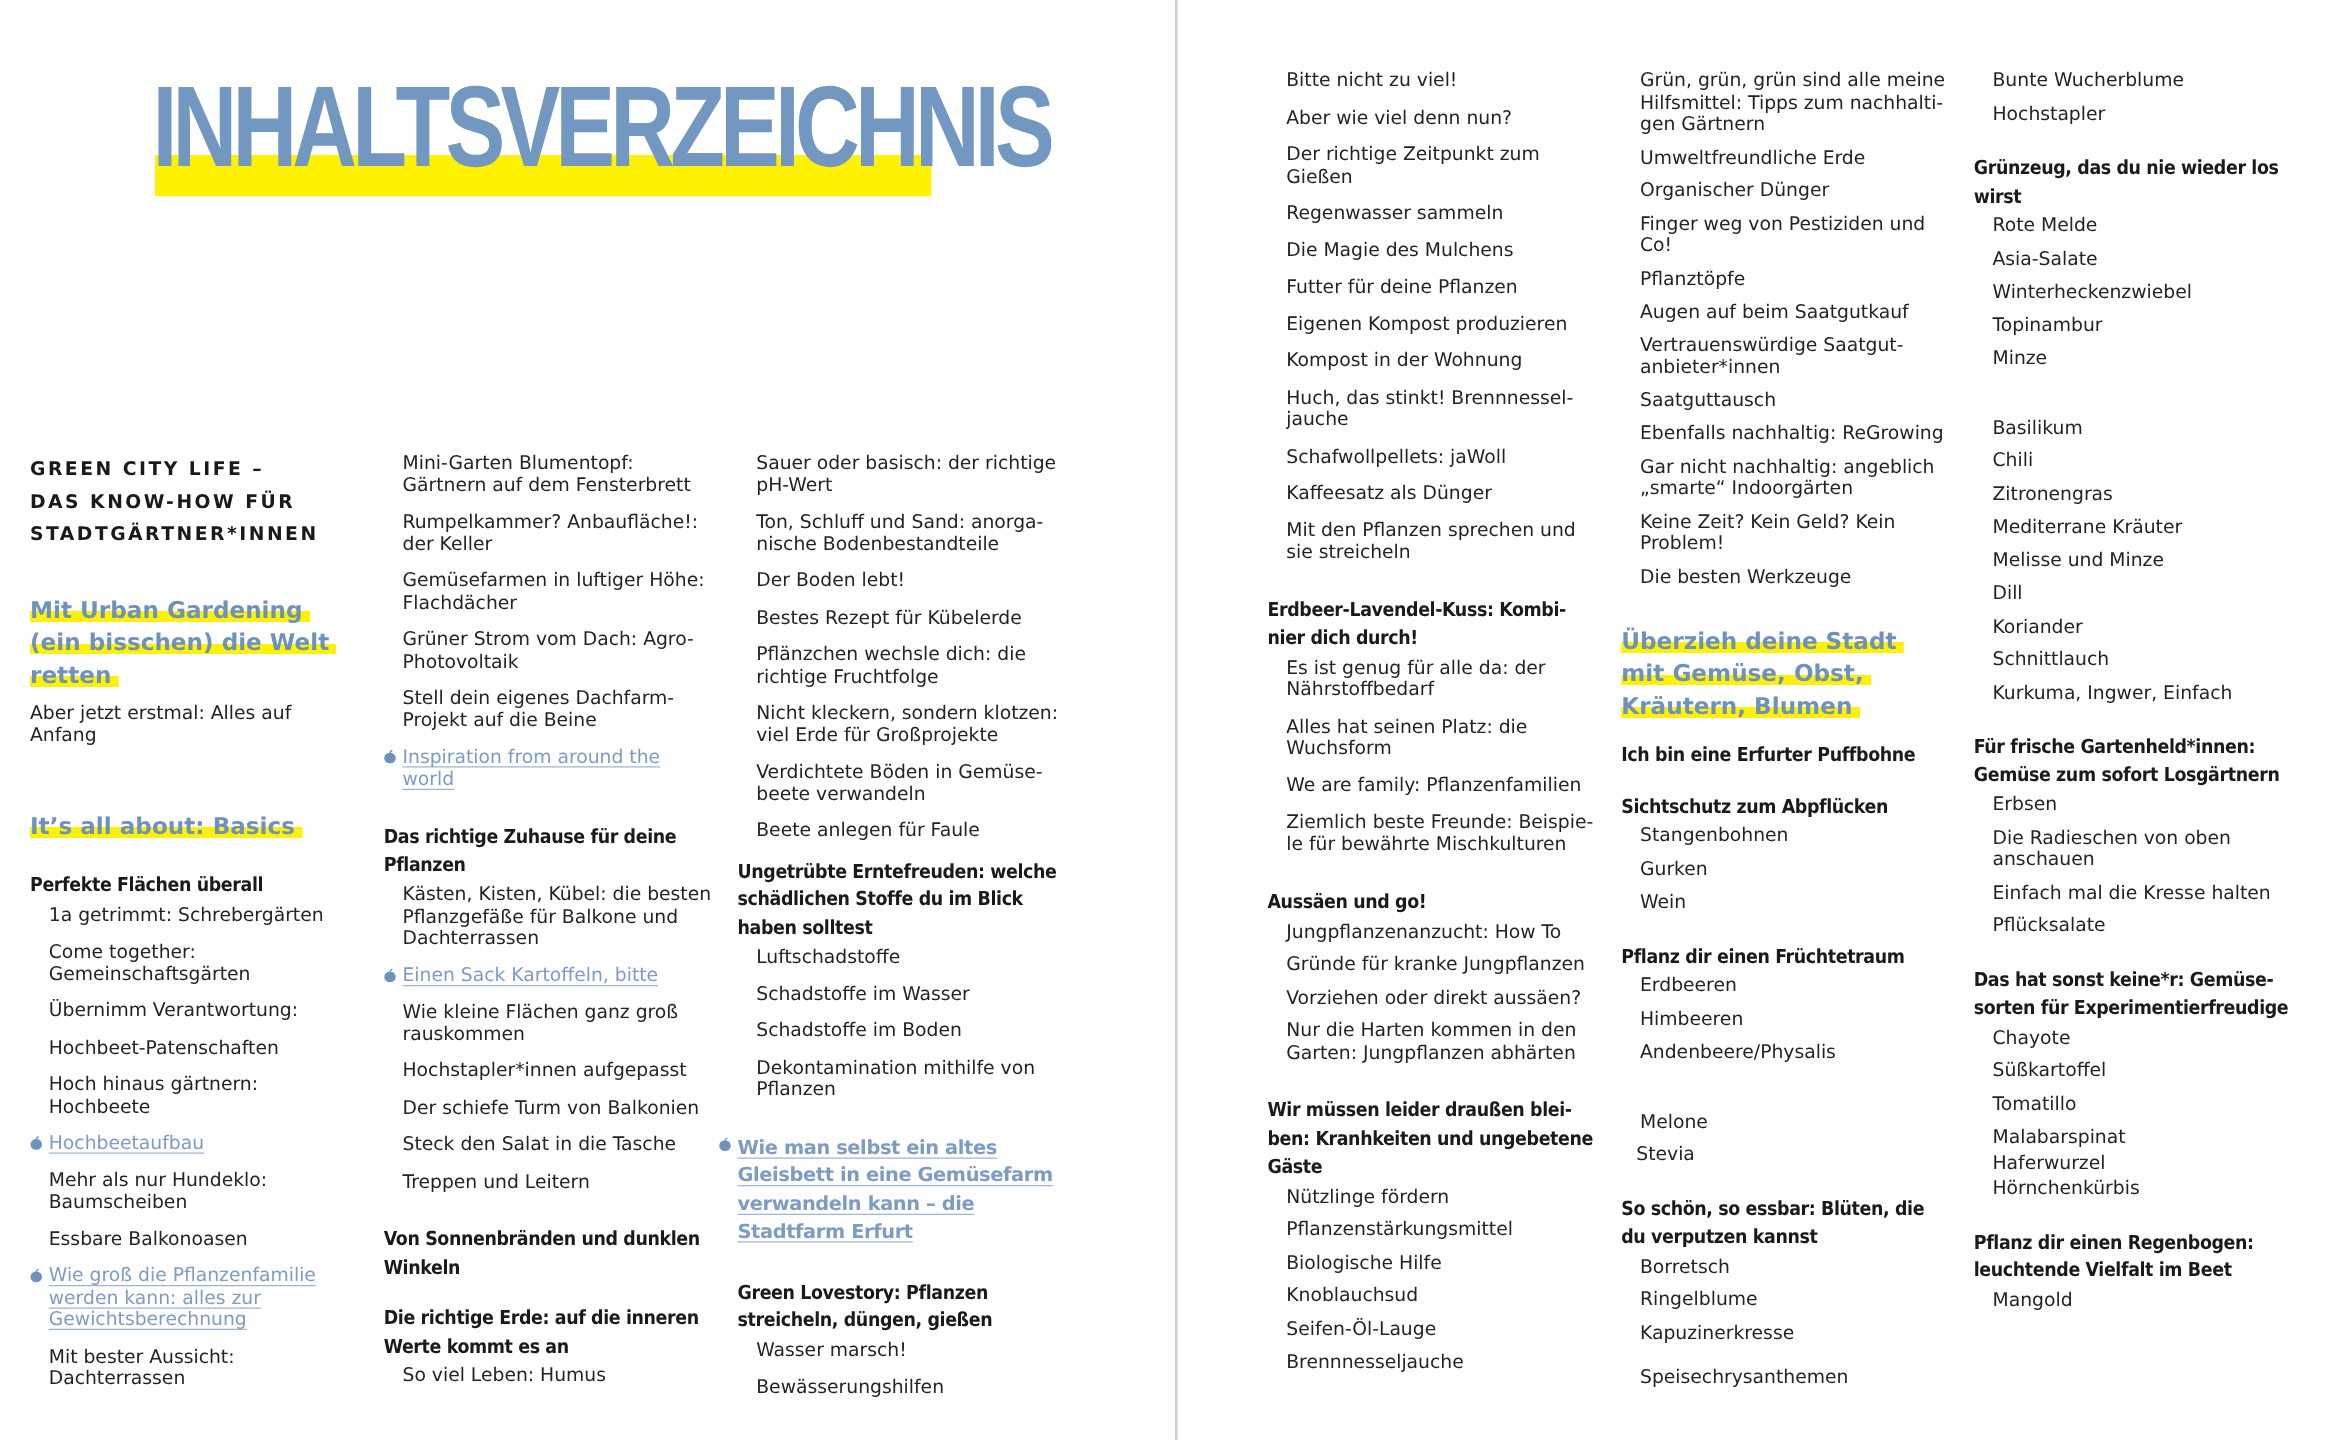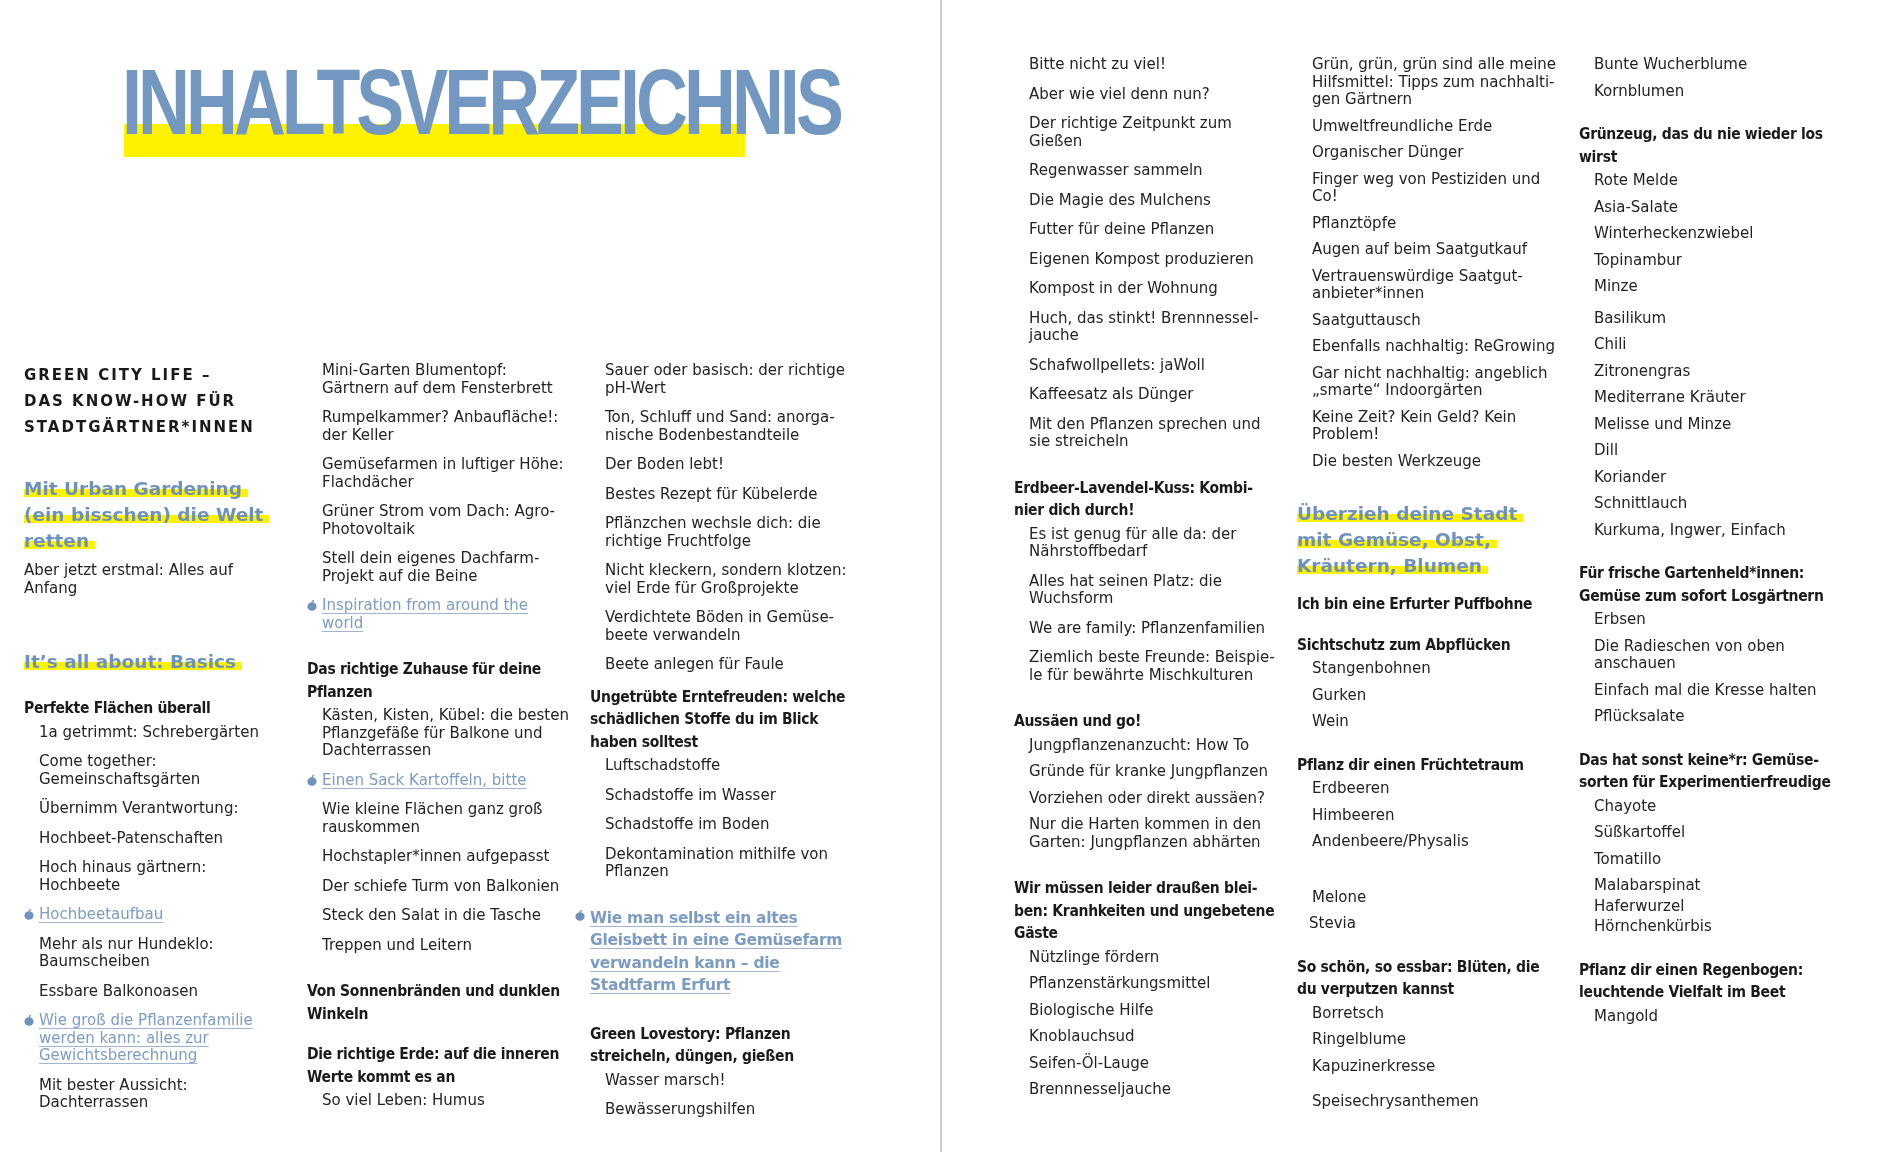--- a/index.html
+++ b/index.html
@@ -224,28 +224,28 @@
   <div class="gap-s"></div>
   <div class="chapter">So schön, so essbar: Blüten, die du verputzen kannst</div>
   <div class="item" style="margin-bottom:9px;">Borretsch</div>
   <div class="item" style="margin-bottom:9px;">Ringelblume</div>
   <div class="item" style="margin-bottom:9px;">Kapuzinerkresse</div>
   <div class="item" style="margin-bottom:9px;margin-top:18px;">Speisechrysanthemen</div>
 </div>
 
 <div class="col" style="left:1579px; top:56px; width:270px;">
   <div class="item" style="margin-bottom:9px;">Bunte Wucherblume</div>
-  <div class="item" style="margin-bottom:9px;">Kornblumen</div>
+  <div class="item" style="margin-bottom:9px;">Hochstapler</div>
   <div class="gap-s"></div>
   <div class="chapter">Grünzeug, das du nie wieder los wirst</div>
   <div class="item" style="margin-bottom:9px;">Rote Melde</div>
   <div class="item" style="margin-bottom:9px;">Asia-Salate</div>
   <div class="item" style="margin-bottom:9px;">Winterheckenzwiebel</div>
   <div class="item" style="margin-bottom:9px;">Topinambur</div>
-  <div class="item" style="margin-bottom:0;">Minze</div>
+  <div class="item" style="margin-bottom:24px;">Minze</div>
   <div class="gap-s"></div>
   <div class="item" style="margin-bottom:9px;">Basilikum</div>
   <div class="item" style="margin-bottom:9px;">Chili</div>
   <div class="item" style="margin-bottom:9px;">Zitronengras</div>
   <div class="item" style="margin-bottom:9px;">Mediterrane Kräuter</div>
   <div class="item" style="margin-bottom:9px;">Melisse und Minze</div>
   <div class="item" style="margin-bottom:9px;">Dill</div>
   <div class="item" style="margin-bottom:9px;">Koriander</div>
   <div class="item" style="margin-bottom:9px;">Schnittlauch</div>
   <div class="item" style="margin-bottom:9px;">Kurkuma, Ingwer, Einfach</div>

